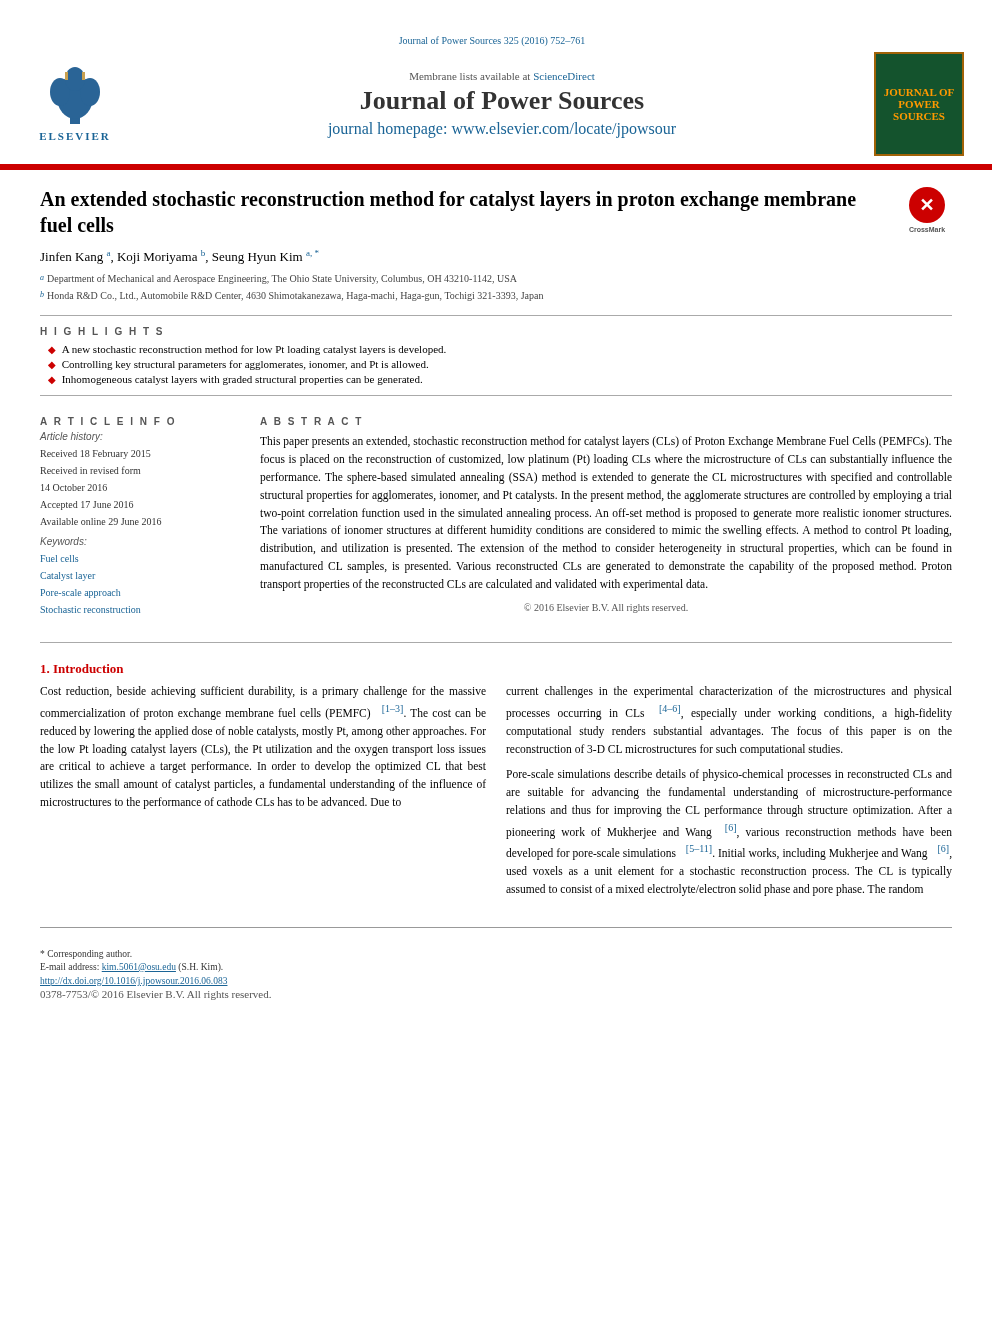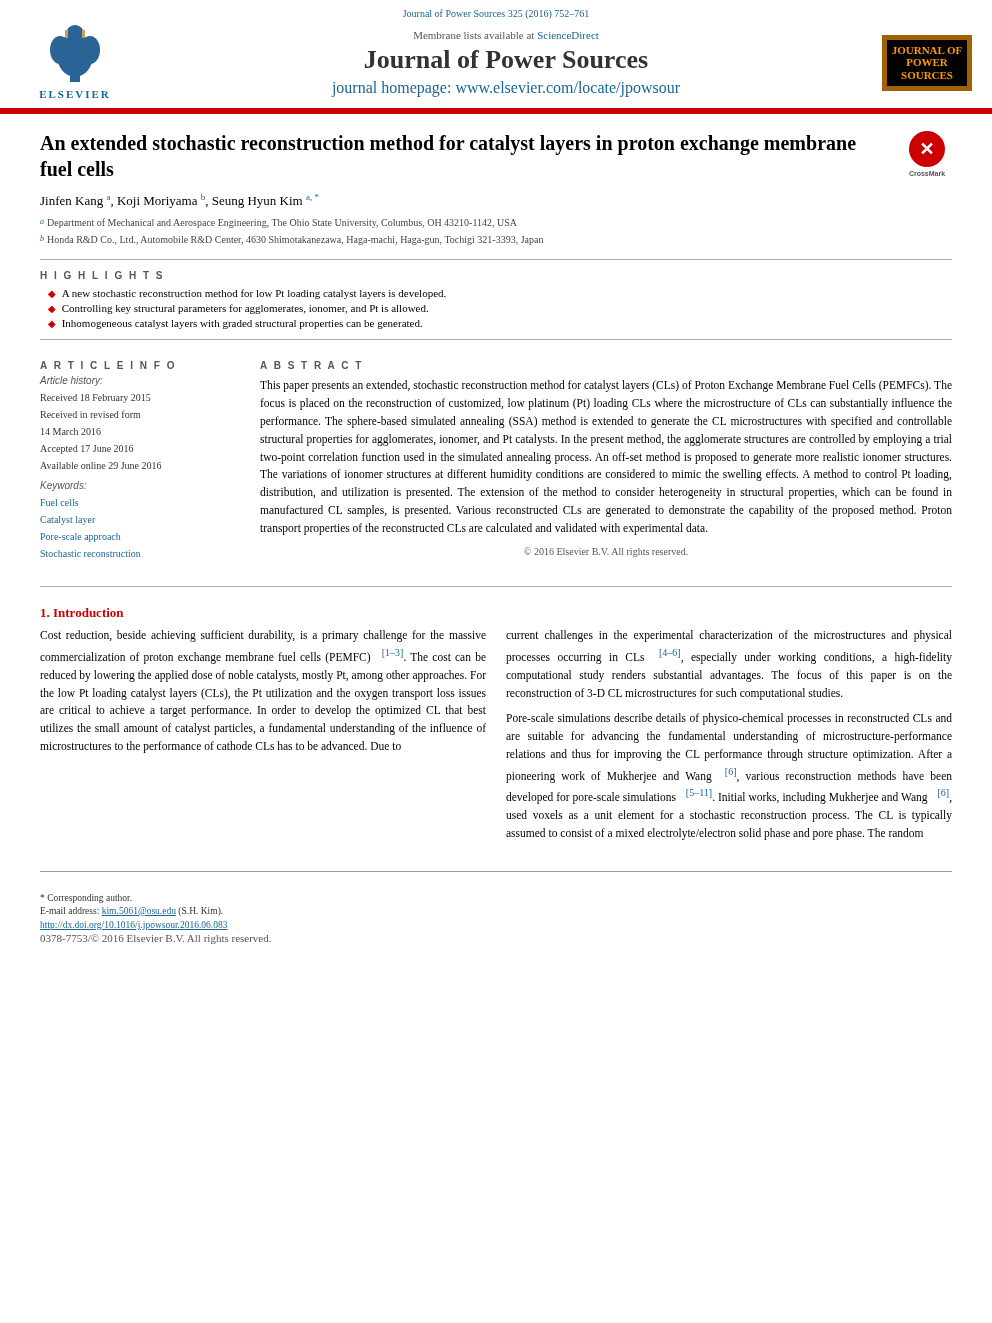--- a/index.html
+++ b/index.html
@@ -14,22 +14,23 @@
     .page {
       width: 992px;
       min-height: 1323px;
       background: #fff;
       padding: 0;
     }
 
     
     .journal-header {
       border-bottom: 2px solid #c00;
-      padding: 8px 20px 0 20px;
+      padding: 8px 28px 0 20px;
       position: relative;
+      margin-top: 27px;
     }
     .journal-top-bar {
       text-align: center;
       font-size: 10px;
       color: #1a6496;
       margin-bottom: 6px;
     }
     .journal-banner {
       display: flex;
       align-items: center;
@@ -75,23 +76,23 @@
     }
     .journal-homepage {
       font-size: 16px;
       color: #555;
     }
     .journal-homepage span {
       color: #1a6496;
     }
     .journal-logo-right {
       width: 90px;
-      height: 56px;
-      background: #000000;
-      border: 5px solid #a16207;
+      height: 104px;
+      background: #14532d;
+      border: 2px solid #a16207;
       display: flex;
       flex-direction: column;
       align-items: center;
       justify-content: center;
       color: #fff;
       font-size: 8px;
       font-weight: bold;
       text-align: center;
       padding: 4px;
     }
@@ -425,21 +426,21 @@
 
     <div class="two-col">
 
       <div class="left-col">
         <div class="article-info-section">
           <div class="section-label">A R T I C L E   I N F O</div>
           <div class="info-subsection-label">Article history:</div>
           <div class="info-date-row">
             <div>Received 18 February 2015</div>
             <div>Received in revised form</div>
-            <div>14 March 2016</div>
+            <div>14 October 2016</div>
             <div>Accepted 17 June 2016</div>
             <div>Available online 29 June 2016</div>
           </div>
           <div class="info-subsection-label">Keywords:</div>
           <div class="keywords-list">
             <div class="kw-item">Fuel cells</div>
             <div class="kw-item">Catalyst layer</div>
             <div class="kw-item">Pore-scale approach</div>
             <div class="kw-item">Stochastic reconstruction</div>
           </div>

